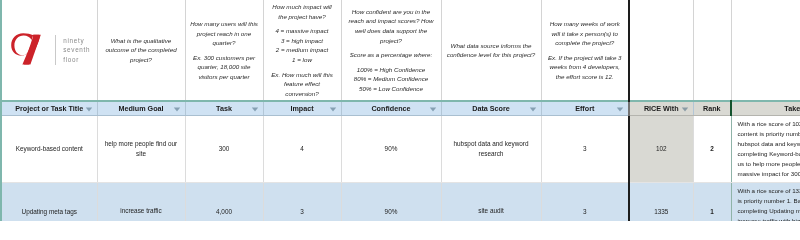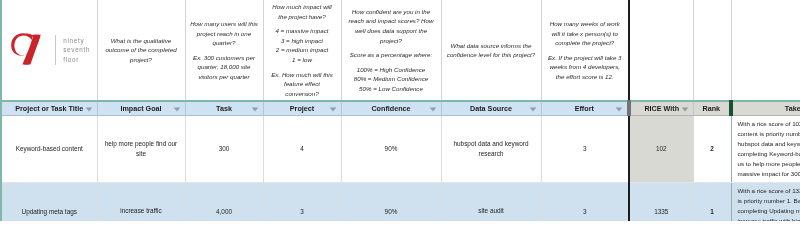--- a/index.html
+++ b/index.html
@@ -56,21 +56,21 @@
     border-top:2px solid #7fb7ad;
     border-bottom:1px solid #a9bfd0;
     border-right:1px solid #b2c6d6;
     font-size:7.2px;
     font-weight:bold;
     color:#1a1a1a;
     text-align:center;
     position:relative;
     box-sizing:border-box;
   }
-  .head-row th.thickdiv{border-right:4px solid #737373;text-decoration:underline;}
+  .head-row th.thickdiv{border-right:2px solid #737373;text-decoration:underline;}
   .head-row th.rice-h{background:#d9d9d3;border-bottom:1px solid #b4b4ae;}
   .head-row th .hlabel{display:inline-block;}
   .filt{
     position:absolute;right:4px;top:50%;transform:translateY(-50%);
     width:8px;height:8px;opacity:.55;
   }
 
   
   .data-row td{
     border-right:1px solid #dcdcdc;
@@ -190,62 +190,62 @@
   </tr>
 
   <tr class="head-row">
     <th>
       <span class="hlabel">Project or Task Title</span>
       <svg class="filt" viewBox="0 0 10 10">
               <path d="M1 3 L9 3 L5 8 Z" fill="#4a6b80"></path>
             </svg>
     </th>
     <th>
-      <span class="hlabel">Impact Goal</span>
+      <span class="hlabel">Medium Goal</span>
       <svg class="filt" viewBox="0 0 10 10">
               <path d="M1 3 L9 3 L5 8 Z" fill="#4a6b80"></path>
             </svg>
     </th>
     <th>
       <span class="hlabel">Task</span>
       <svg class="filt" viewBox="0 0 10 10">
               <path d="M1 3 L9 3 L5 8 Z" fill="#4a6b80"></path>
             </svg>
     </th>
     <th>
-      <span class="hlabel">Project</span>
+      <span class="hlabel">Impact</span>
       <svg class="filt" viewBox="0 0 10 10">
               <path d="M1 3 L9 3 L5 8 Z" fill="#4a6b80"></path>
             </svg>
     </th>
     <th>
       <span class="hlabel">Confidence</span>
       <svg class="filt" viewBox="0 0 10 10">
               <path d="M1 3 L9 3 L5 8 Z" fill="#4a6b80"></path>
             </svg>
     </th>
     <th>
-      <span class="hlabel">Data Source</span>
+      <span class="hlabel">Data Score</span>
       <svg class="filt" viewBox="0 0 10 10">
               <path d="M1 3 L9 3 L5 8 Z" fill="#4a6b80"></path>
             </svg>
     </th>
     <th class="thickdiv">
       <span class="hlabel">Effort</span>
       <svg class="filt" viewBox="0 0 10 10">
               <path d="M1 3 L9 3 L5 8 Z" fill="#4a6b80"></path>
             </svg>
     </th>
     <th class="rice-h">
       <span class="hlabel">RICE With</span>
       <svg class="filt" viewBox="0 0 10 10">
               <path d="M1 3 L9 3 L5 8 Z" fill="#4a6b80"></path>
             </svg>
     </th>
-    <th class="rice-h" style="border-right:4px solid #14532d">
+    <th class="rice-h" style="border-right:2px solid #14532d">
       <span class="hlabel">Rank</span>
     </th>
     <th class="rice-h" style="border-right:none">
       <span class="hlabel">Takeaway</span>
     </th>
   </tr>
 
   <tr class="data-row odd r1">
     <td>Keyword-based content</td>
     <td class="goal">help more people find our site</td>

